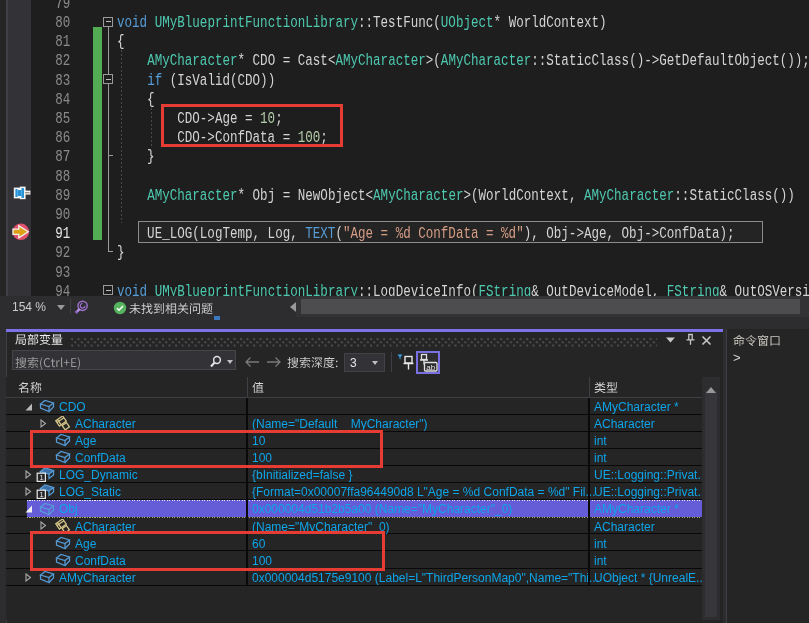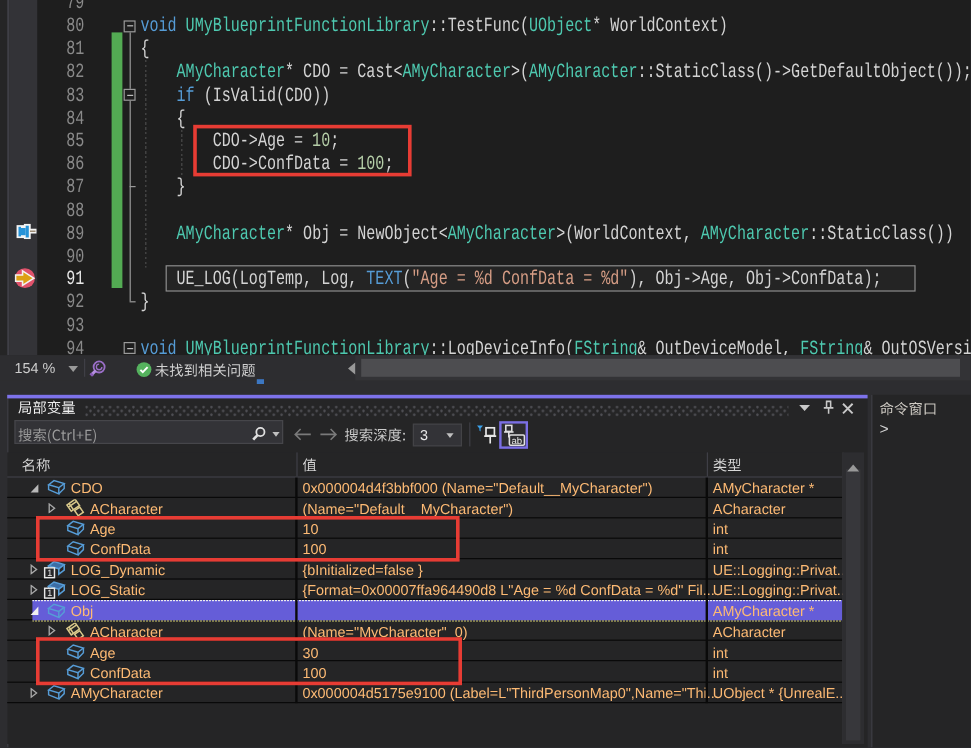--- a/index.html
+++ b/index.html
@@ -35,21 +35,21 @@
 
 #sbox{left:12px;top:349.5px;width:224px;height:20.5px;background:#333337;border:1px solid #46464a}
 #scaret{left:227px;top:360px;width:0;height:0;border:3.5px solid transparent;border-top:4.5px solid #c0c0c0}
 #combo{left:344px;top:353px;width:41px;height:19px;background:#333337;border:1px solid #434346;color:#e8e8e8;font-size:12px}
 #combocaret{left:372px;top:361px;width:0;height:0;border:3.5px solid transparent;border-top:4.5px solid #c0c0c0}
 #tbsep{left:391px;top:352px;width:1px;height:20px;background:#3f3f46}
 
 #grid{left:6px;top:377px;width:696px;height:243px;background:#252526}
 #hdrline{left:6px;top:396.5px;width:696px;height:1px;background:#3f3f46}
 .row{position:absolute;left:6px;width:696px;height:17.1px;border-bottom:1px solid #090909}
-.rowtxt{position:absolute;font-size:12px;color:#fdba74;top:1.5px;white-space:pre}
+.rowtxt{position:absolute;font-size:12px;color:#0ea5e9;top:1.5px;white-space:pre}
 #vscroll{left:702px;top:377px;width:18px;height:243px;background:#2d2d30}
 #vsthumb{left:705px;top:391px;width:12px;height:226px;background:#37373b}
 #uparr{left:706px;top:382px;width:0;height:0;border:5px solid transparent;border-bottom:6px solid #989898}
 #selrow{left:27px;top:500.2px;width:675px;height:16.4px;background:#655dd8}
 
 #cw{left:726px;top:329px;width:83px;height:294px;background:#252526;border-left:1px solid #3f3f46}
 #cwprompt{left:733px;top:350px;font-size:13px;color:#d4d4d4}
 </style></head>
 <body>
 <div id="stage">
@@ -219,21 +219,20 @@
       <path d="M7 0.5 V7.5 H0.5 z" fill="#b8b8b8"></path>
     </svg>
 <svg class="abs" style="left:39px;top:399.1px" width="16" height="14" viewBox="0 0 16 14">
       <g fill="none" stroke="#569cd6" stroke-width="1.2">
         <path d="M1.5 5 L6 1.5 L14.5 4 L10 7.5 z"></path>
         <path d="M1.5 5 v4 L10 12.5 v-5"></path>
         <path d="M14.5 4 v4 L10 12.5"></path>
       </g>
     </svg>
 <div class="rowtxt" style="left:59px;top:399.8px">CDO</div>
-<div class="rowtxt" style="left:252px;top:399.8px">0x000004d4f3bbf000 (Name="Default__MyCharacter")</div>
 <div class="rowtxt" style="left:594px;top:399.8px">AMyCharacter *</div>
 <div class="row" style="top:414.7px"></div>
 <svg class="abs" style="left:40px;top:418.7px" width="7" height="9">
       <path d="M1 1 l4.5 3.5 L1 8 z" fill="none" stroke="#a8a8a8" stroke-width="1.1"></path>
     </svg>
 <svg class="abs" style="left:55px;top:416.2px" width="17" height="15" viewBox="0 0 17 15">
       <g fill="none" stroke="#d9c88a" stroke-width="1.25">
         <g transform="rotate(-35 6 5)">
           <rect x="1.8" y="1.8" width="8.4" height="6.4"></rect>
           <path d="M1.8 4 h8.4 M4 1.8 v6.4"></path>
@@ -306,20 +305,21 @@
       <path d="M7 0.5 V7.5 H0.5 z" fill="#f0f0f0"></path>
     </svg>
 <svg class="abs" style="left:39px;top:501.7px" width="16" height="14" viewBox="0 0 16 14">
       <g fill="none" stroke="#569cd6" stroke-width="1.2">
         <path d="M1.5 5 L6 1.5 L14.5 4 L10 7.5 z"></path>
         <path d="M1.5 5 v4 L10 12.5 v-5"></path>
         <path d="M14.5 4 v4 L10 12.5"></path>
       </g>
     </svg>
 <div class="rowtxt" style="left:59px;top:502.4px">Obj</div>
+<div class="rowtxt" style="left:252px;top:502.4px">0x000004d51b2b5a00 (Name="MyCharacter"_0)</div>
 <div class="rowtxt" style="left:594px;top:502.4px">AMyCharacter *</div>
 <div class="row" style="top:517.3px"></div>
 <svg class="abs" style="left:40px;top:521.3px" width="7" height="9">
       <path d="M1 1 l4.5 3.5 L1 8 z" fill="none" stroke="#a8a8a8" stroke-width="1.1"></path>
     </svg>
 <svg class="abs" style="left:55px;top:518.8px" width="17" height="15" viewBox="0 0 17 15">
       <g fill="none" stroke="#d9c88a" stroke-width="1.25">
         <g transform="rotate(-35 6 5)">
           <rect x="1.8" y="1.8" width="8.4" height="6.4"></rect>
           <path d="M1.8 4 h8.4 M4 1.8 v6.4"></path>
@@ -332,21 +332,21 @@
 <div class="rowtxt" style="left:594px;top:519.5px">ACharacter</div>
 <div class="row" style="top:534.4px"></div>
 <svg class="abs" style="left:55px;top:535.9px" width="16" height="14" viewBox="0 0 16 14">
       <g fill="none" stroke="#569cd6" stroke-width="1.2">
         <path d="M1.5 5 L6 1.5 L14.5 4 L10 7.5 z"></path>
         <path d="M1.5 5 v4 L10 12.5 v-5"></path>
         <path d="M14.5 4 v4 L10 12.5"></path>
       </g>
     </svg>
 <div class="rowtxt" style="left:75px;top:536.6px">Age</div>
-<div class="rowtxt" style="left:252px;top:536.6px">30</div>
+<div class="rowtxt" style="left:252px;top:536.6px">60</div>
 <div class="rowtxt" style="left:594px;top:536.6px">int</div>
 <div class="row" style="top:551.5px"></div>
 <svg class="abs" style="left:55px;top:553.0px" width="16" height="14" viewBox="0 0 16 14">
       <g fill="none" stroke="#569cd6" stroke-width="1.2">
         <path d="M1.5 5 L6 1.5 L14.5 4 L10 7.5 z"></path>
         <path d="M1.5 5 v4 L10 12.5 v-5"></path>
         <path d="M14.5 4 v4 L10 12.5"></path>
       </g>
     </svg>
 <div class="rowtxt" style="left:75px;top:553.7px">ConfData</div>

